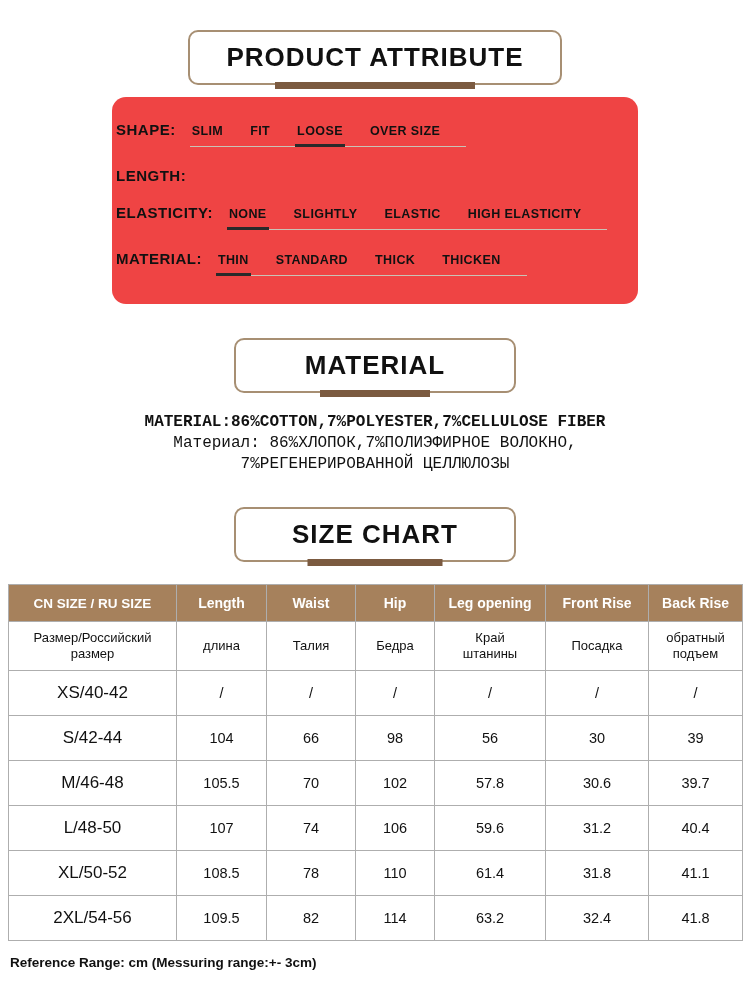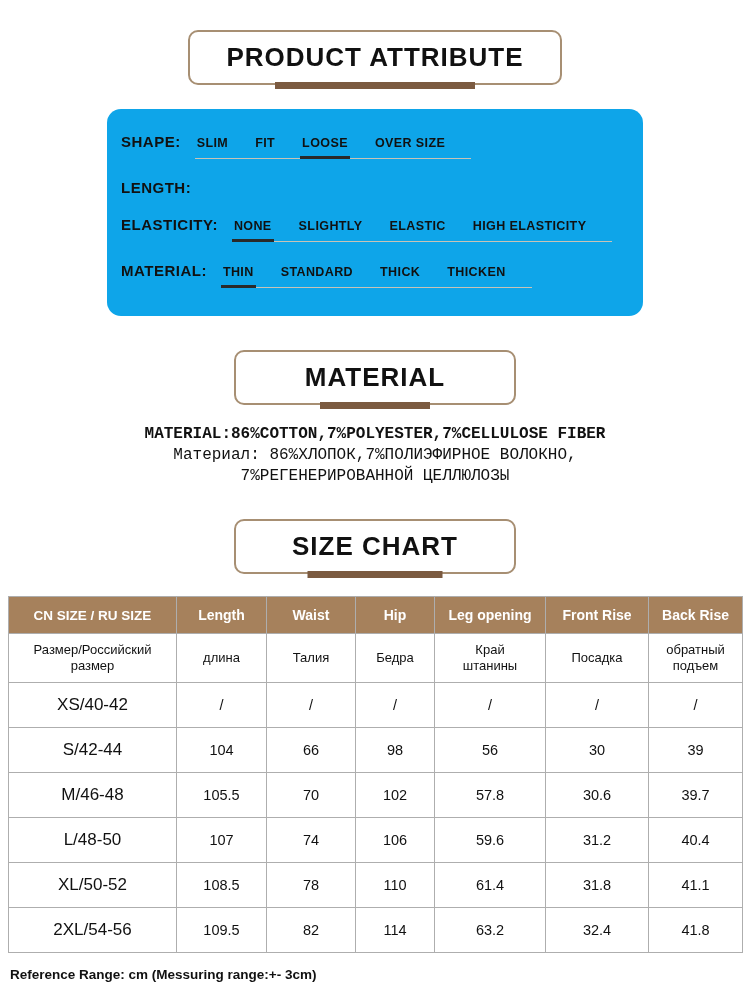--- a/index.html
+++ b/index.html
@@ -25,24 +25,24 @@
   }
   .title-text { font-size:26px; font-weight:bold; letter-spacing:1px; white-space:nowrap; }
   .title-bar {
     position:absolute; left:50%; transform:translateX(-50%);
     bottom:-6px; height:7px; background:#7b5a40;
   }
   .bar-w200{width:200px} .bar-w110{width:110px} .bar-w135{width:135px}
 
   
   .attr-box {
-    width:512px; margin:24px auto 0;
-    background:#0ea5e9;
+    width:512px; margin:12px auto 0;
+    background:#ef4444;
     border-radius:14px;
-    padding:14px 10px 18px 14px;
+    padding:14px 10px 18px 4px;
   }
   .attr-row { display:flex; align-items:baseline; padding:10px 0 10px 0; }
   .attr-label { font-size:15px; font-weight:bold; letter-spacing:.5px; margin-right:14px; white-space:nowrap; }
   .attr-opts {
     display:inline-flex; gap:27px;
     border-bottom:1px solid #c9c3b6;
     padding:0 26px 8px 2px;
   }
   .opt { position:relative; font-size:12.5px; font-weight:600; letter-spacing:.4px; white-space:nowrap; }
   .opt.sel::after {

